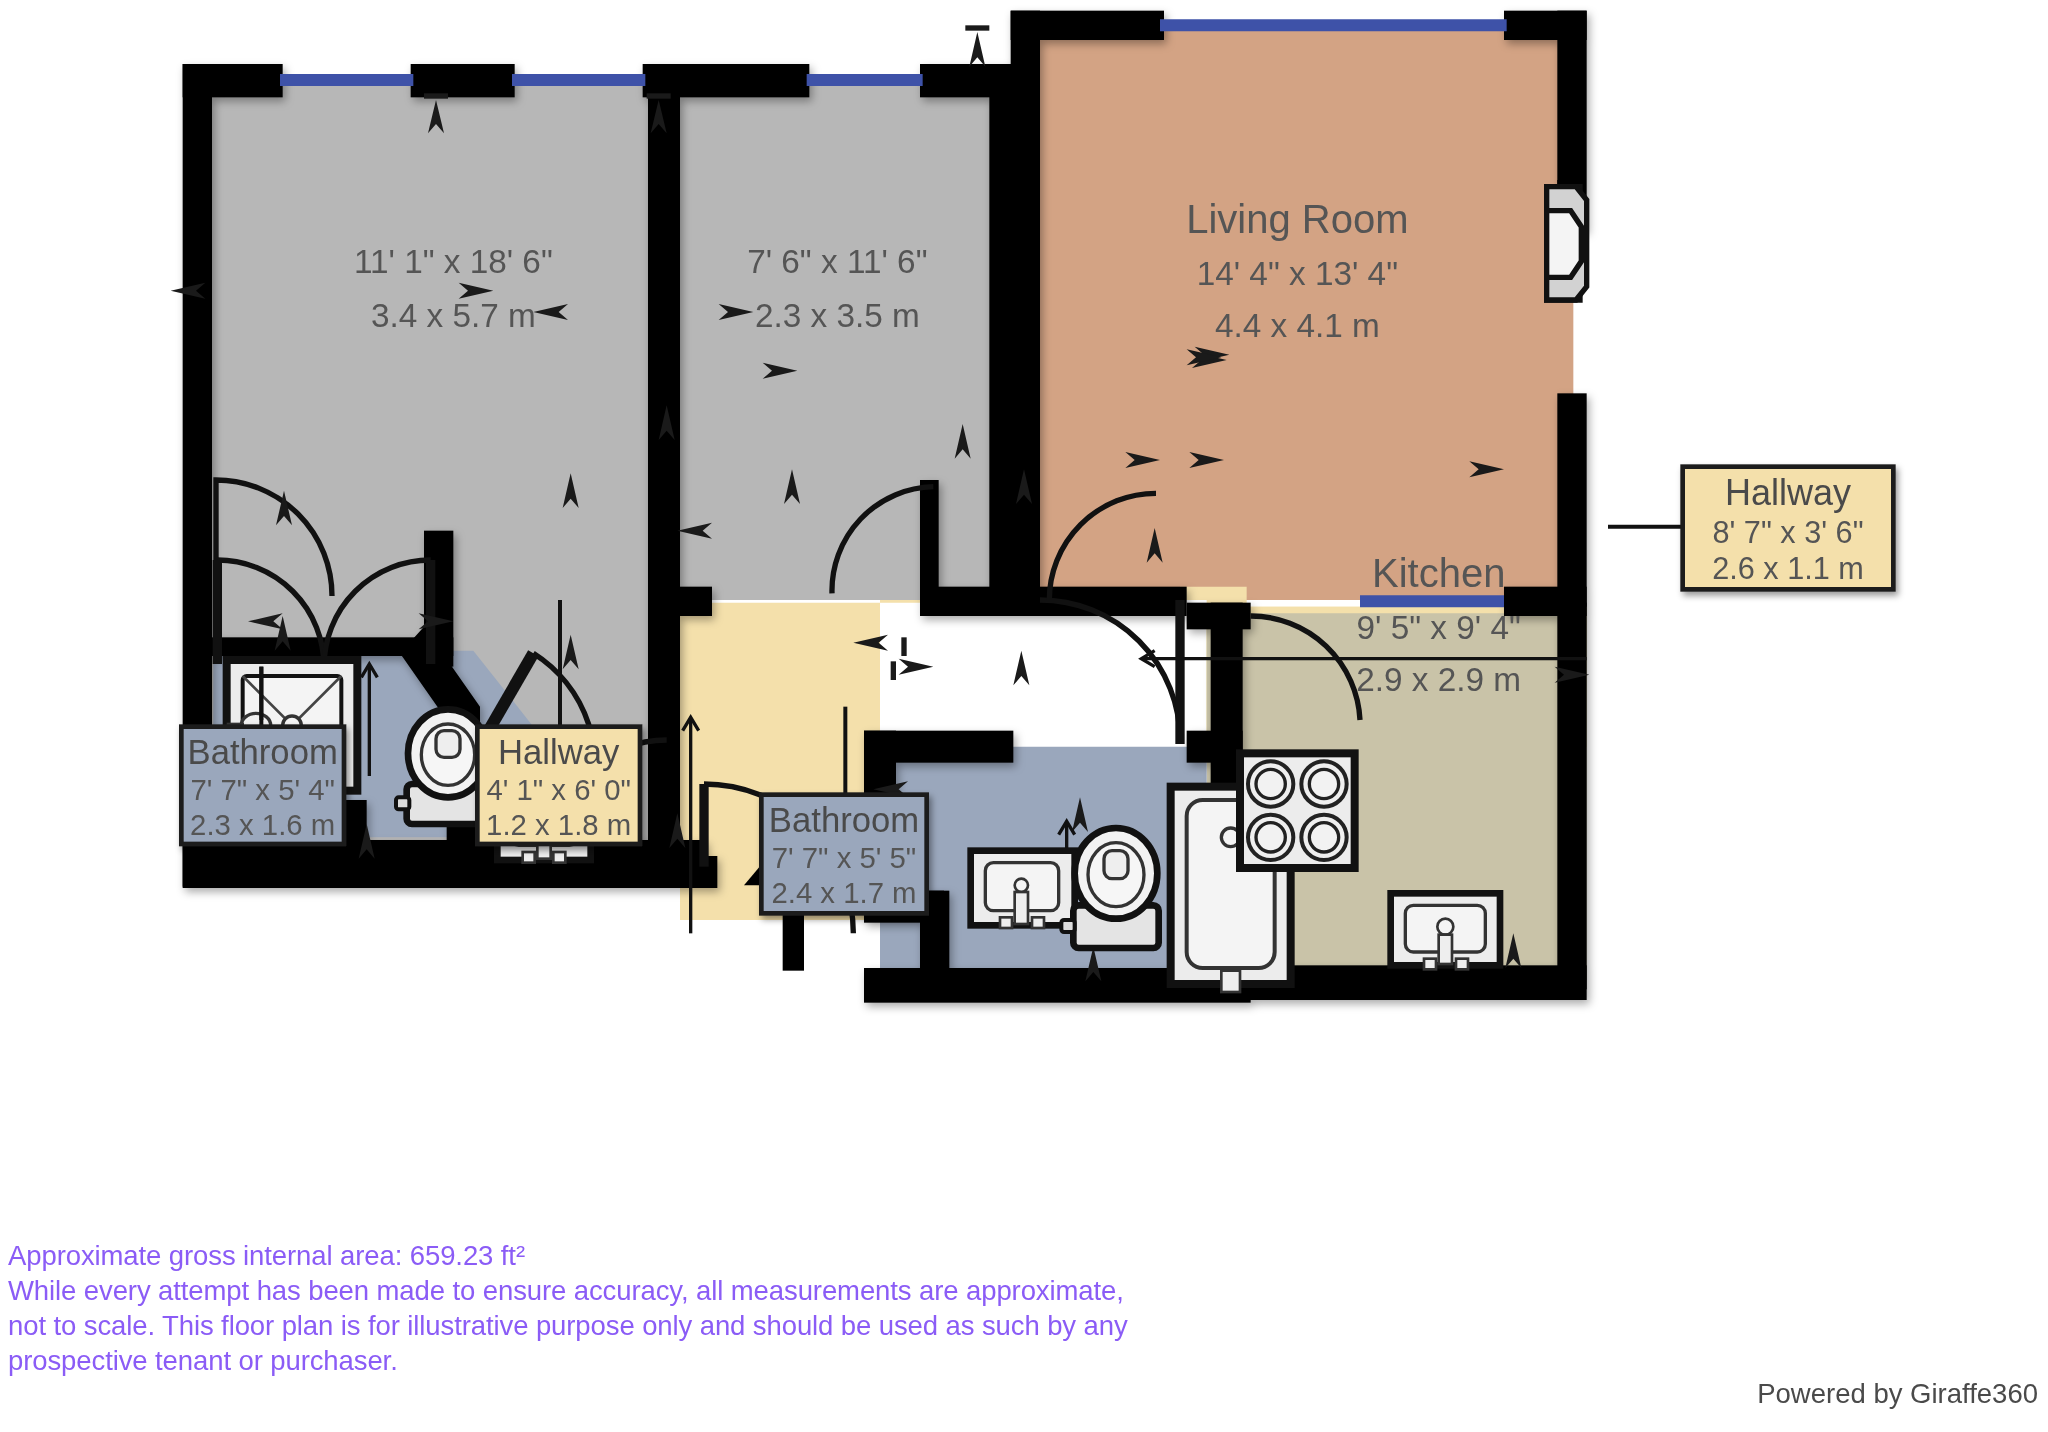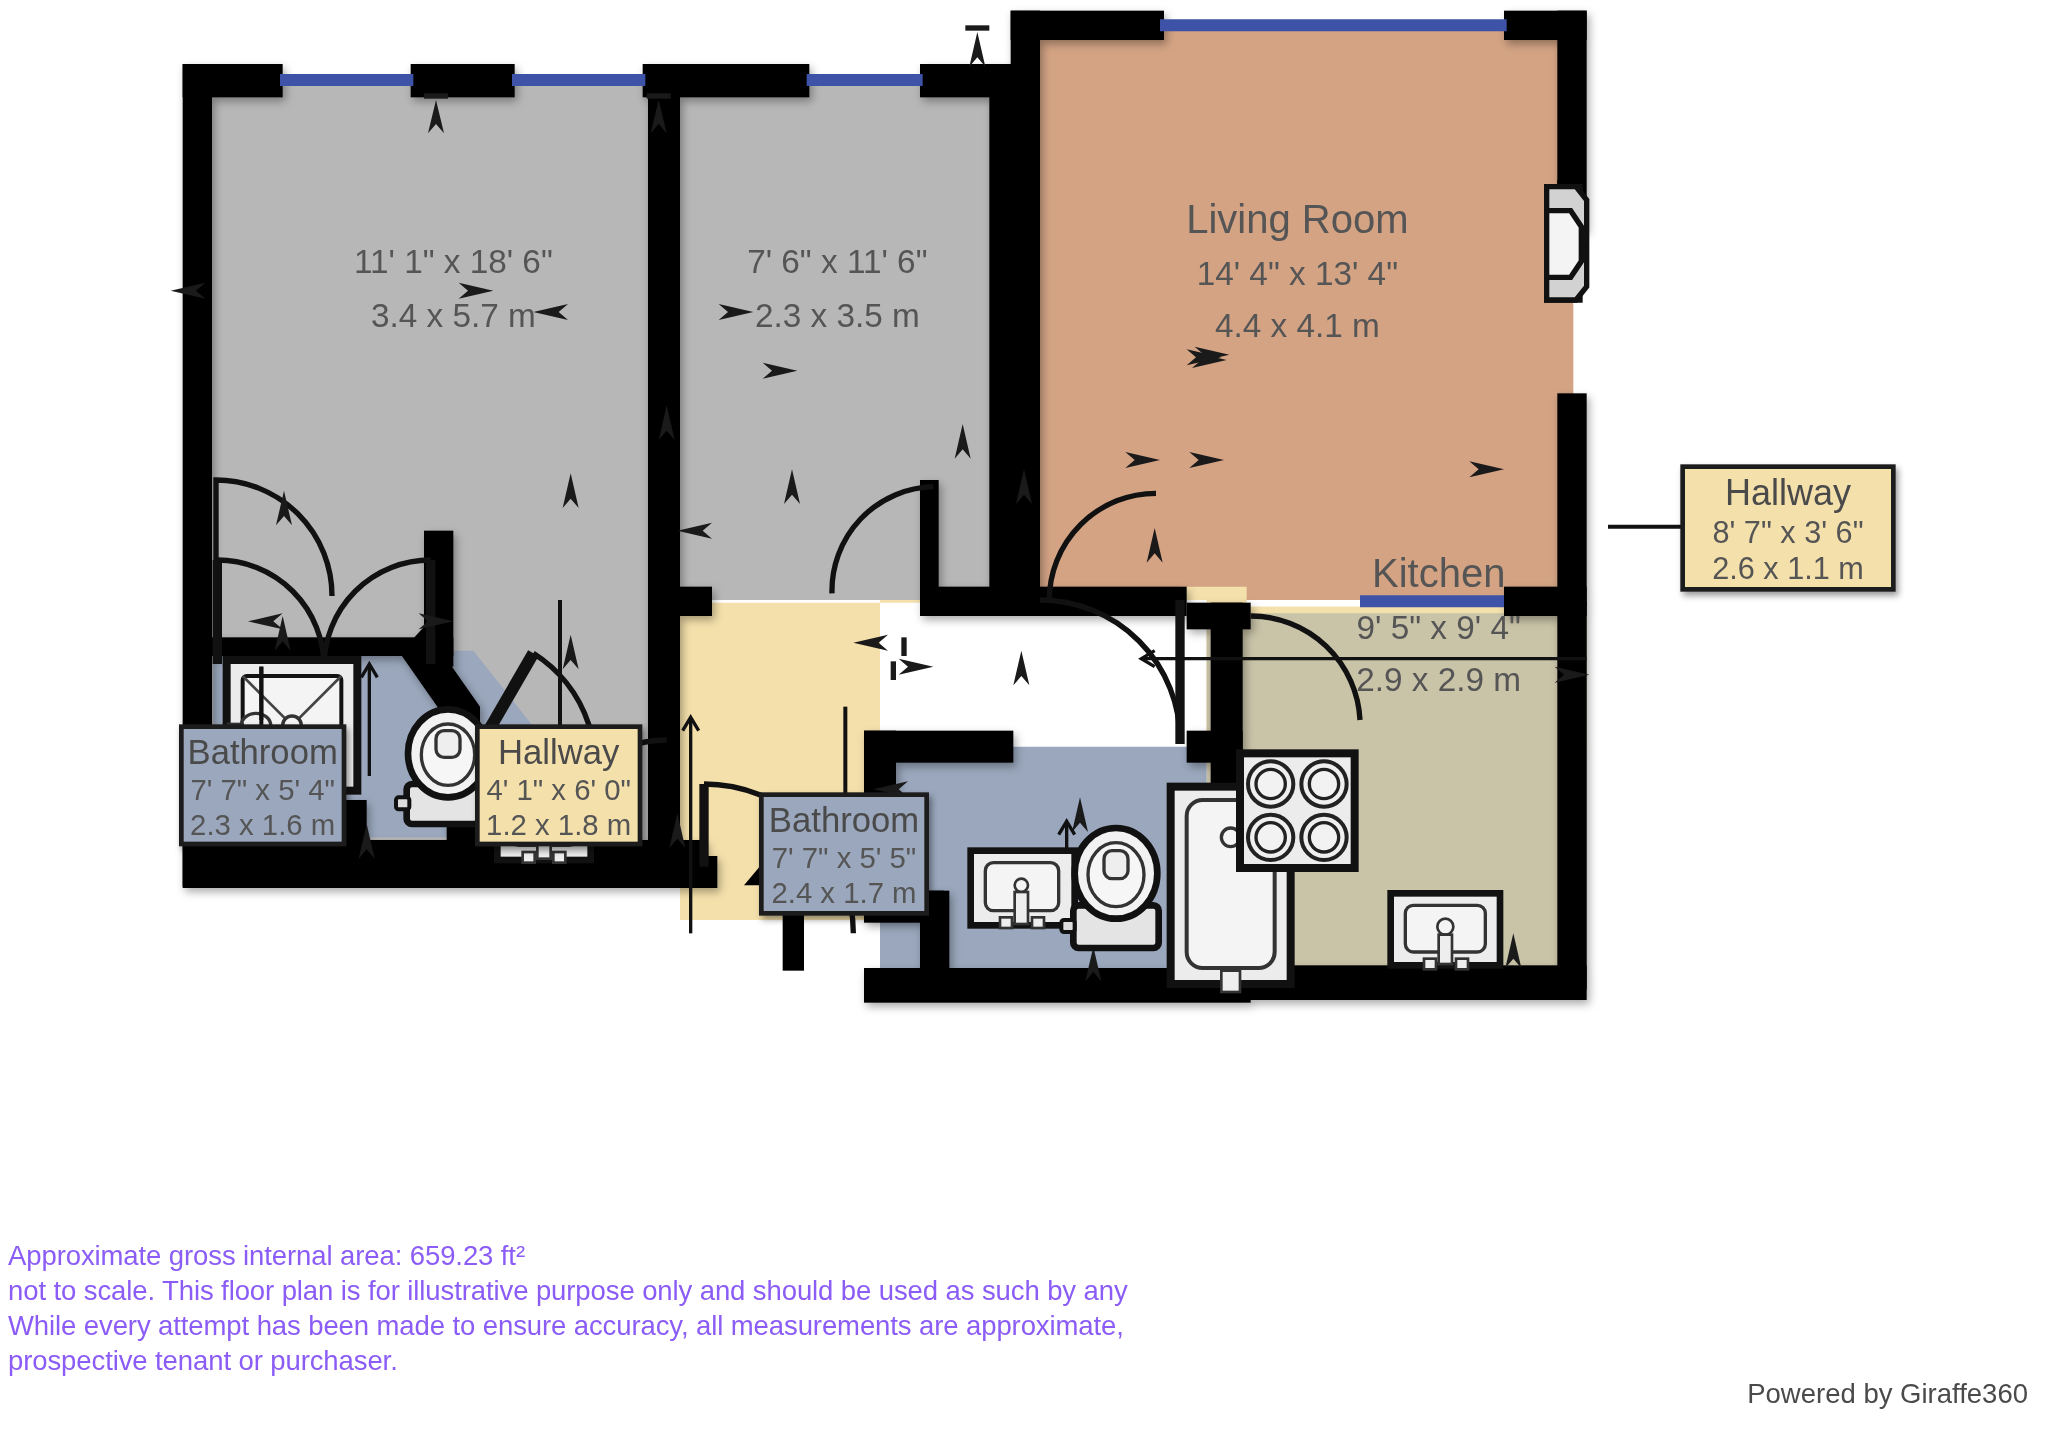--- a/index.html
+++ b/index.html
@@ -28,21 +28,21 @@
     top: 1238px;
     font-size: 27.5px;
     line-height: 35px;
     color: #8b5cf6;
     font-family: "Liberation Sans", sans-serif;
     letter-spacing: -0.1px;
   }
   .footer-note div { white-space: pre; }
   .powered {
     position: absolute;
-    right: 20px;
+    right: 10px;
     top: 1378px;
     font-size: 27.5px;
     color: #4a4a4a;
     font-family: "Liberation Sans", sans-serif;
   }
 </style>
 </head>
 <body>
 
 <svg id="plan-svg" viewBox="0 0 1536 1074" preserveAspectRatio="none">
@@ -432,18 +432,18 @@
       <rect x="571" y="596" width="124" height="89" fill="#9aa7bc" stroke="#1a1a1a" stroke-width="3.5" filter="url(#calloutShadow)"></rect>
       <text x="633" y="624" font-size="26" fill="#4a4a4a">Bathroom</text>
       <text x="633" y="651" font-size="22" fill="#555">7' 7" x 5' 5"</text>
       <text x="633" y="677" font-size="22" fill="#555">2.4 x 1.7 m</text>
     </g>
   </g>
 </svg>
 
 <div class="footer-note">
   <div>Approximate gross internal area: 659.23 ft²</div>
+  <div>While every attempt has been made to ensure accuracy, all measurements are approximate,</div>
   <div>not to scale. This floor plan is for illustrative purpose only and should be used as such by any</div>
-  <div>While every attempt has been made to ensure accuracy, all measurements are approximate,</div>
   <div>prospective tenant or purchaser.</div>
 </div>
 
 <div class="powered">Powered by Giraffe360</div>
 
 </body></html>

